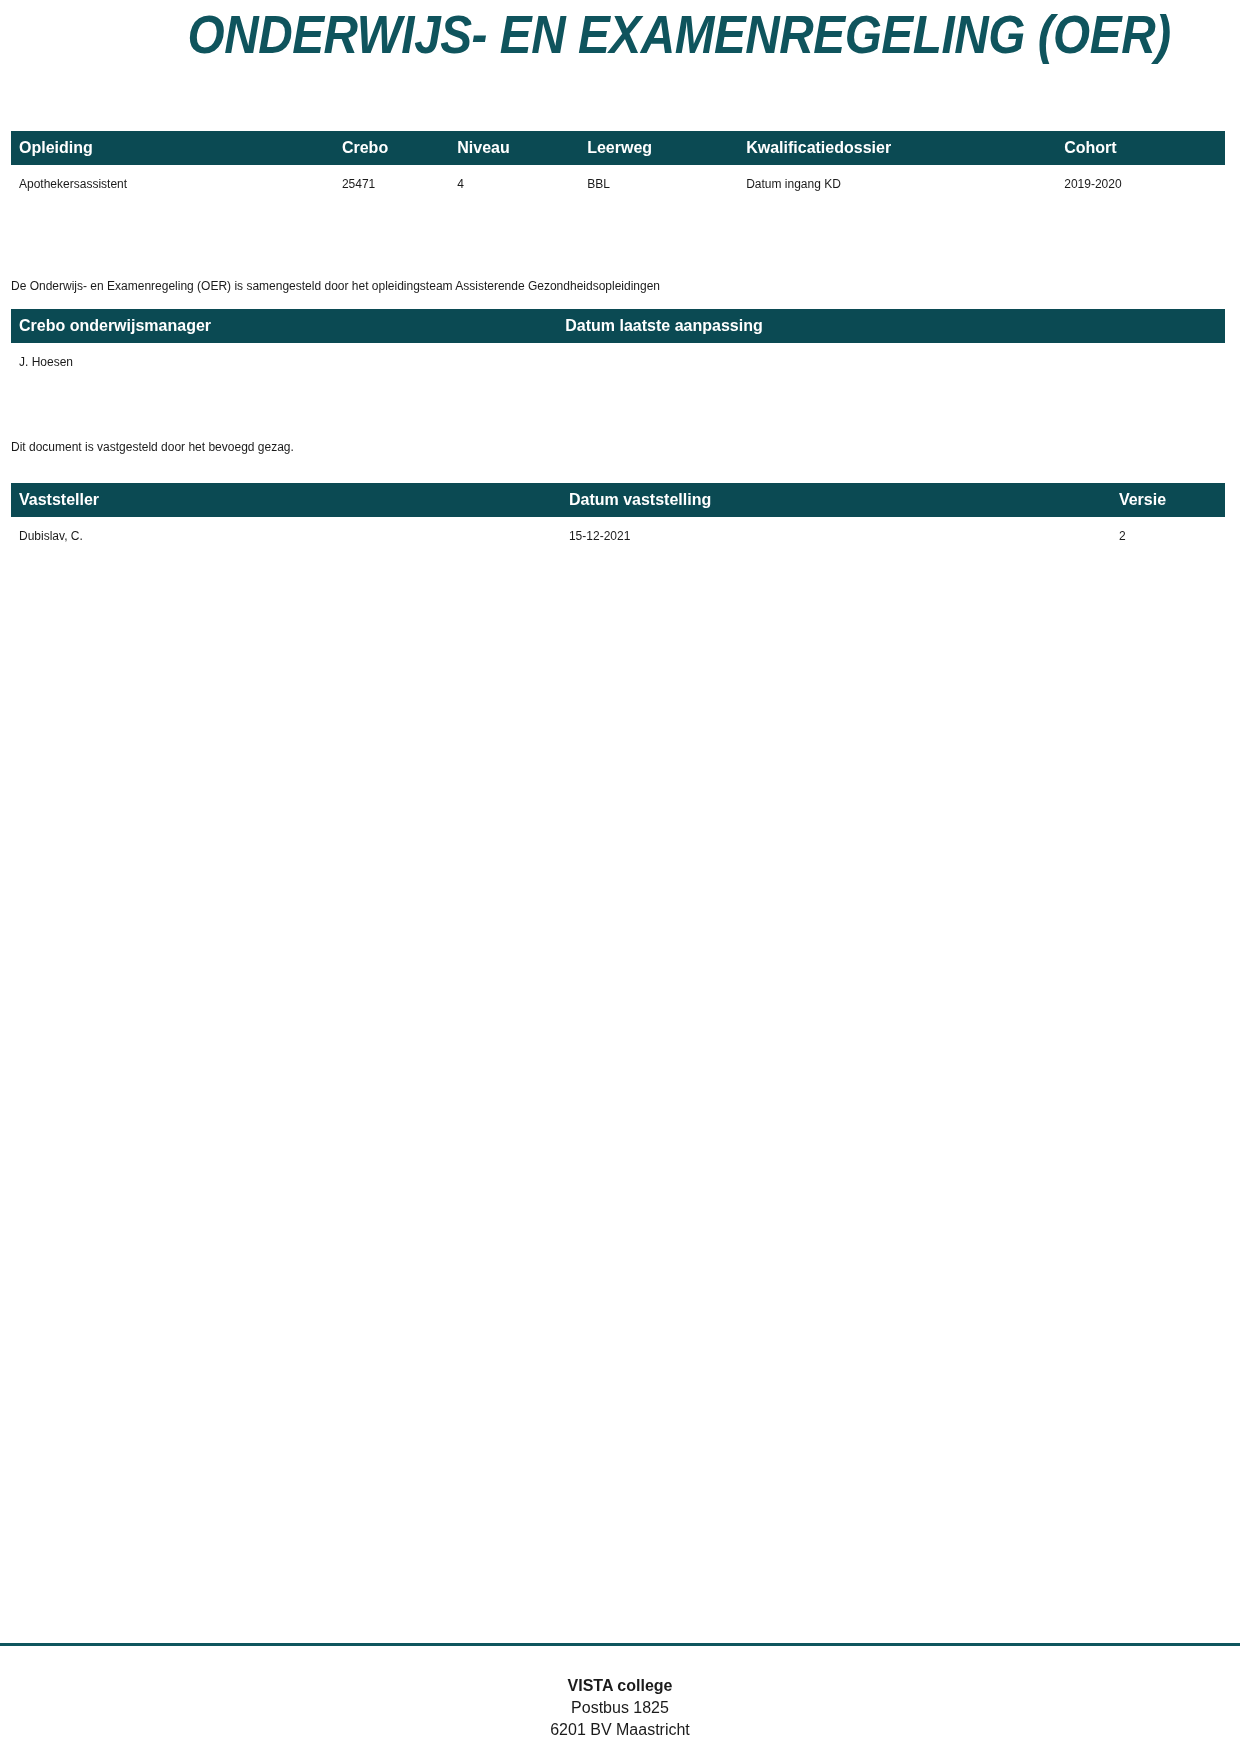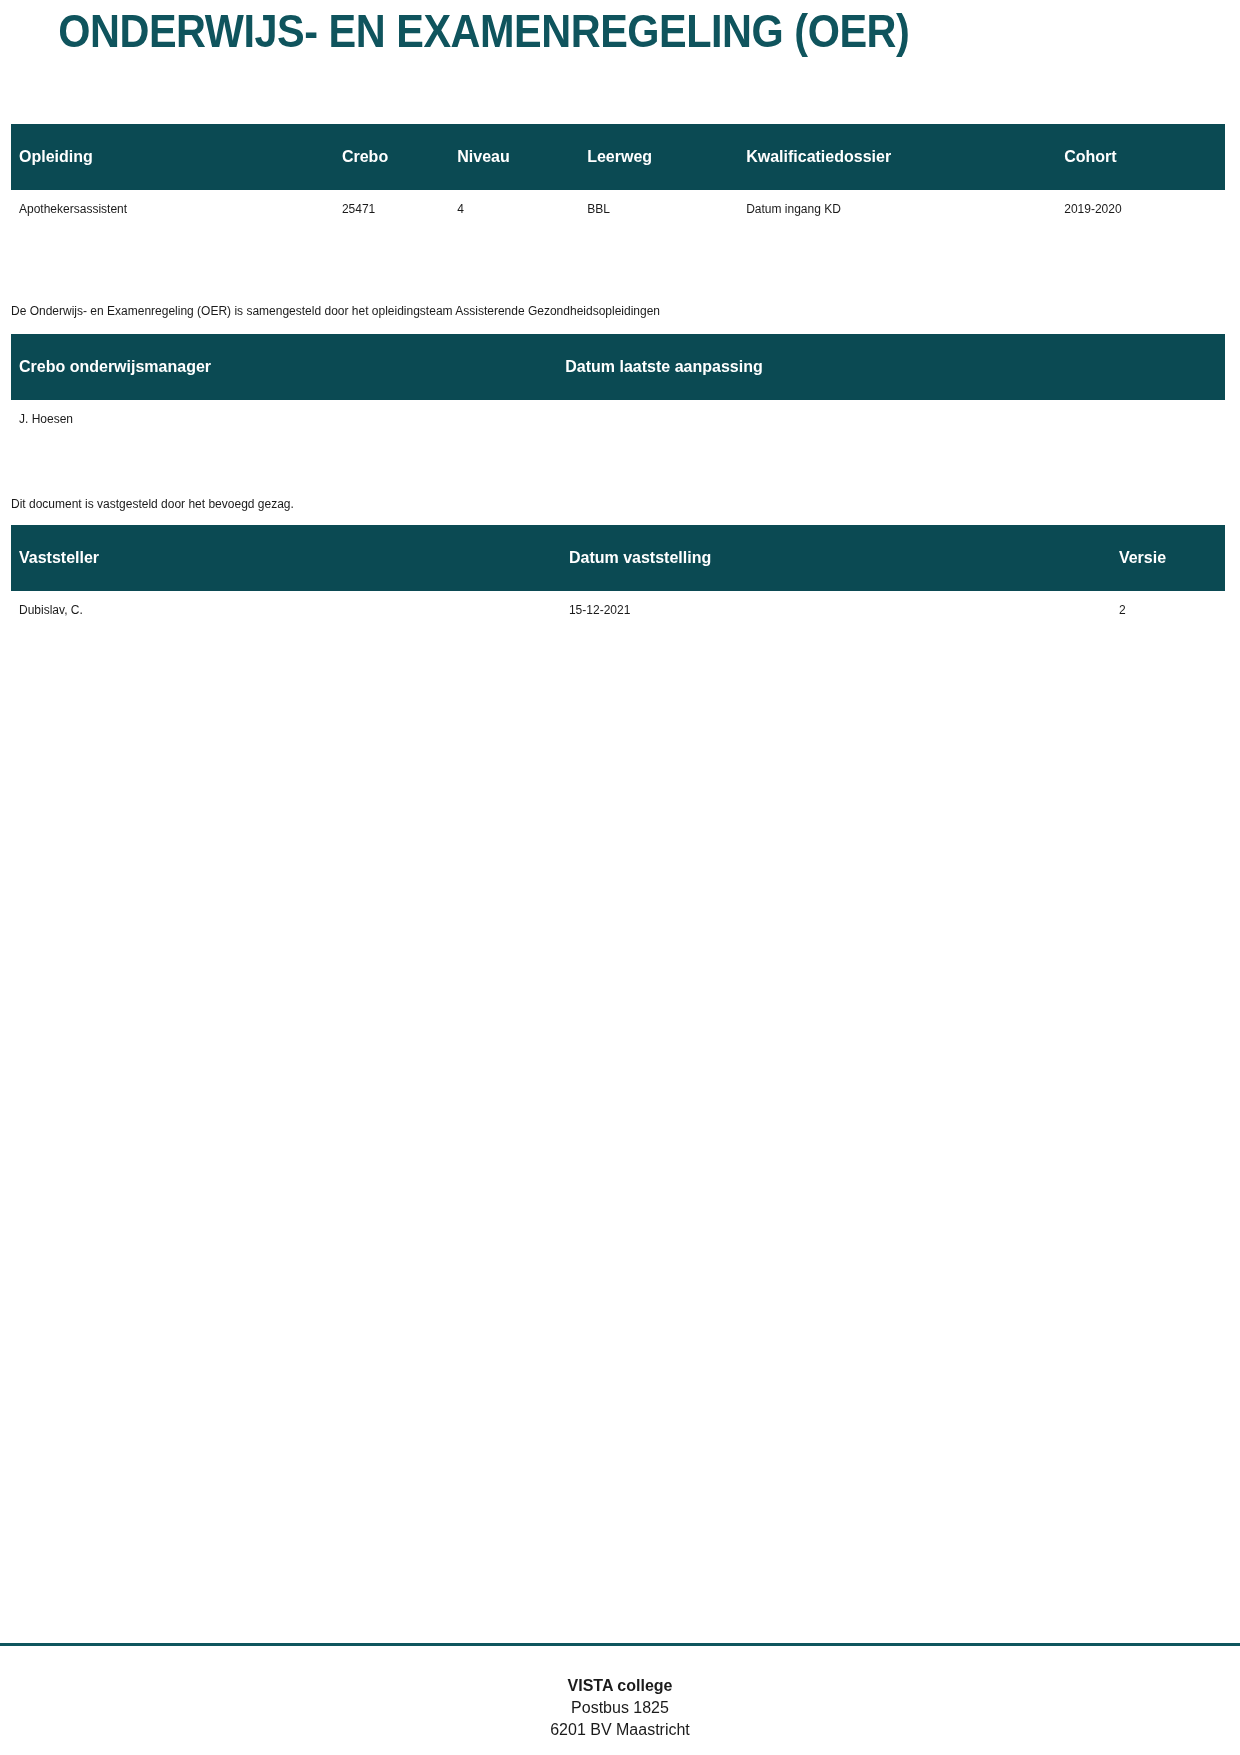--- a/index.html
+++ b/index.html
@@ -19,68 +19,69 @@
     display: flex;
     flex-direction: column;
     box-sizing: border-box;
     overflow: hidden;
   }
   .content {
     padding: 0 15px 0 11px;
   }
   .doc-title {
     margin: 8px 0 0;
-    text-align: left;
+    text-align: right;
     color: #0f545d;
-    font-size: 46px;
+    font-size: 53px;
     font-weight: bold;
     line-height: 1.0;
     white-space: nowrap;
+    font-style: italic;
   }
   .doc-title .squeeze {
     display: inline-block;
     transform: scaleX(0.90);
     transform-origin: center;
     letter-spacing: -0.5px;
   }
   table {
     width: 100%;
     border-collapse: collapse;
     table-layout: fixed;
     margin: 0;
   }
   th {
     background: #0b4a53;
     color: #ffffff;
     font-size: 16px;
     font-weight: bold;
     text-align: left;
     height: 34px;
-    padding: 16px 8px;
+    padding: 0 8px;
     vertical-align: middle;
     overflow: hidden;
     white-space: nowrap;
   }
   td {
     font-size: 12px;
     padding: 12px 8px 10px 8px;
     text-align: left;
     vertical-align: top;
     background: #ffffff;
     overflow: hidden;
     white-space: nowrap;
   }
   p {
     margin: 0;
     font-size: 12px;
     line-height: 1.2;
   }
   .tbl-opleiding { margin-top: 70px; }
   .para-samengesteld { margin-top: 78px; margin-bottom: 16px; }
-  .para-vastgesteld { margin-top: 61px; margin-bottom: 13px; }
+  .para-vastgesteld { margin-top: 61px; margin-bottom: 28px; }
   .spacer { flex: 1 1 auto; }
   .footer { padding: 0 0 14px 0; }
   .footer-divider {
     height: 3px;
     width: 100%;
     background: #0e565e;
     border: none;
     margin: 0;
   }
   .footer-text {

